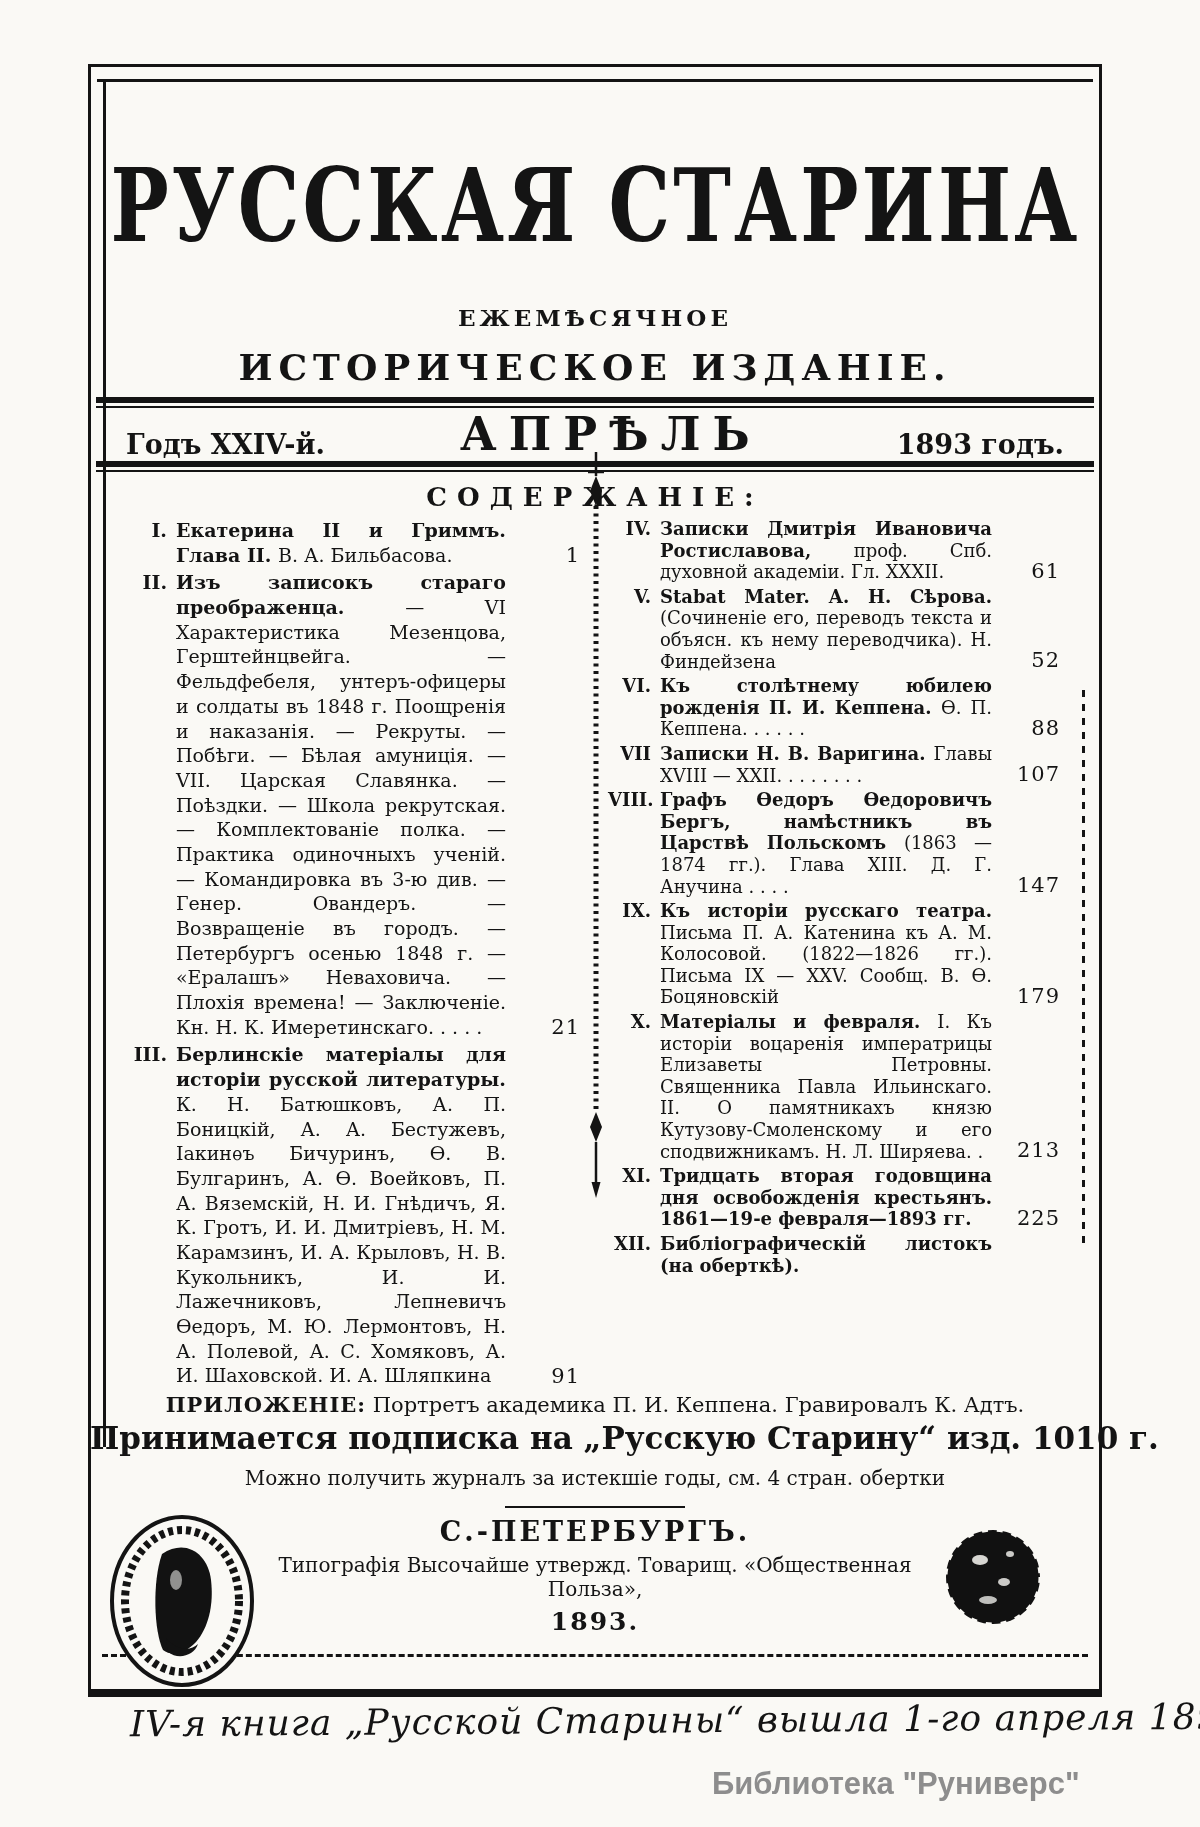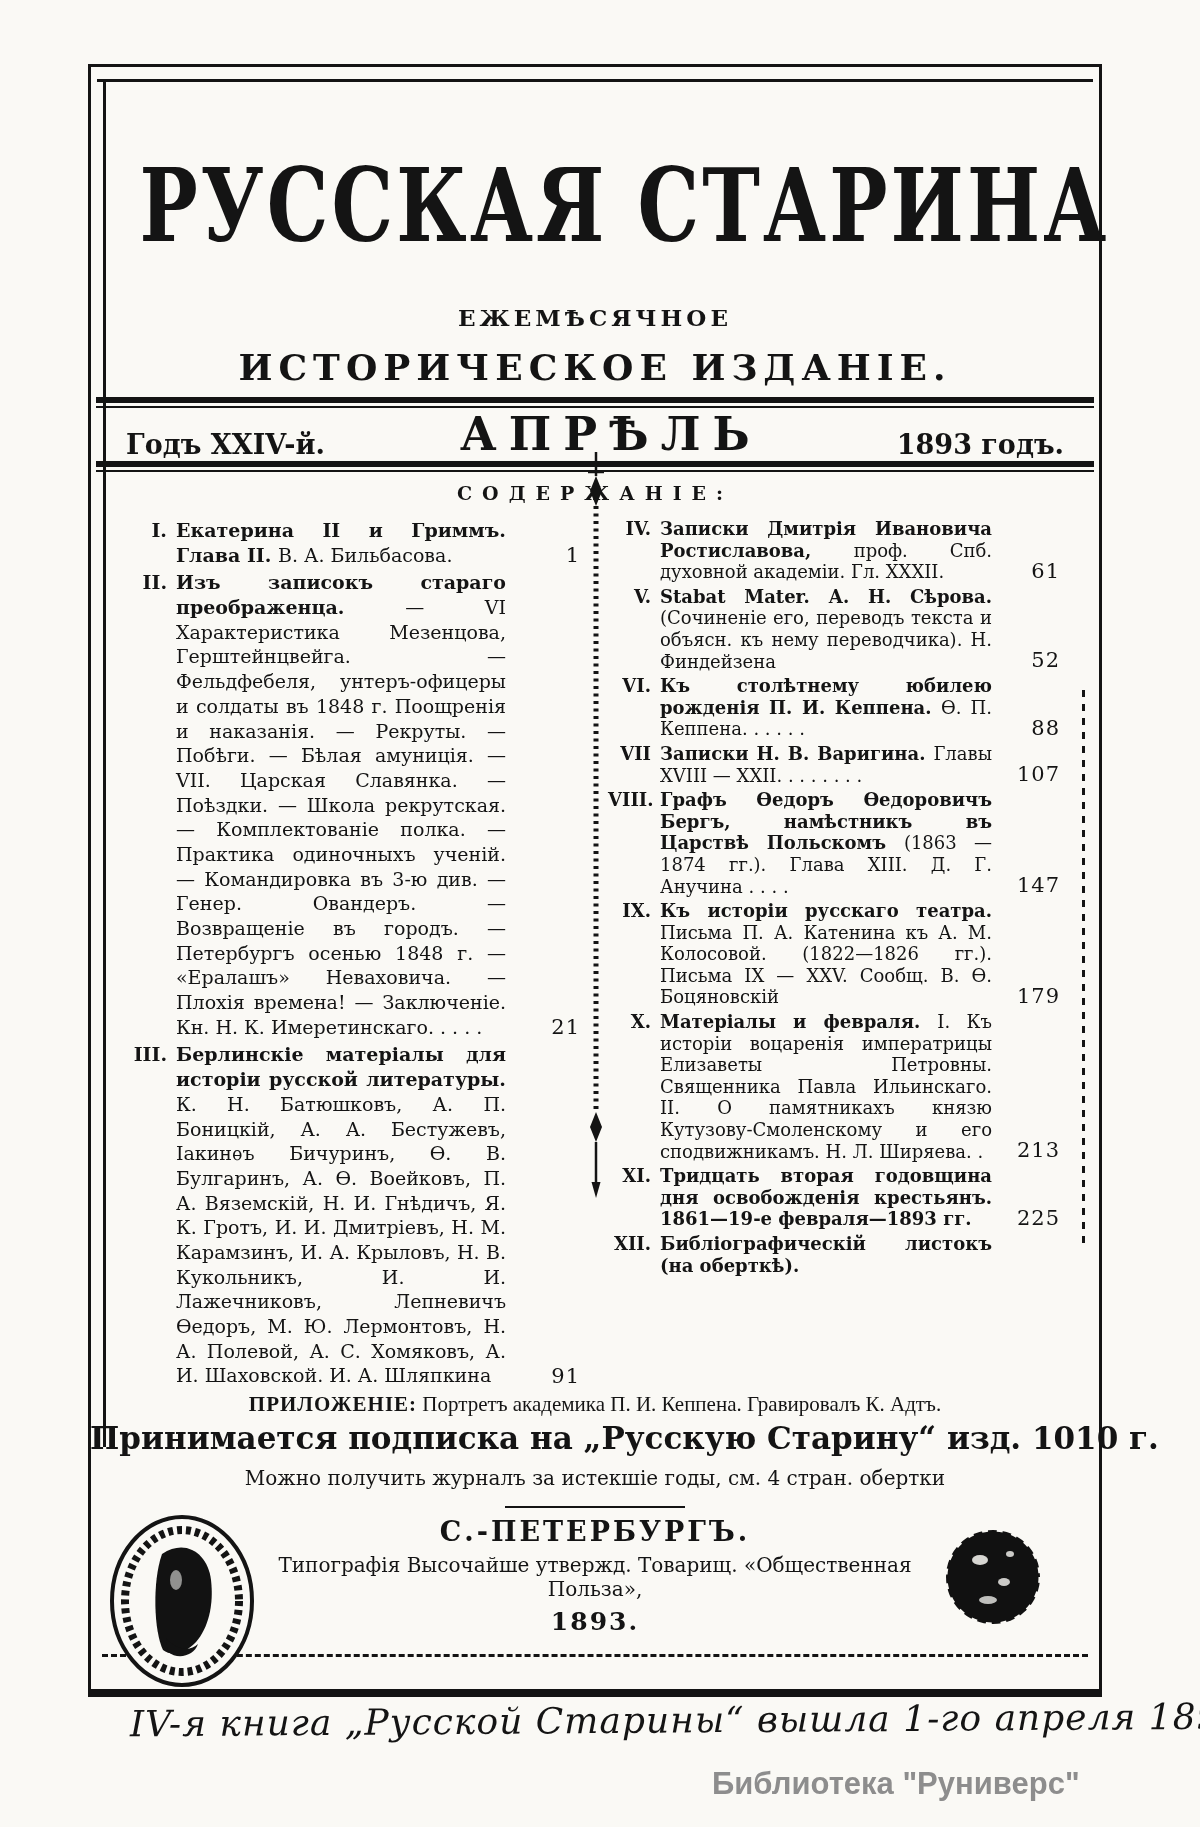--- a/index.html
+++ b/index.html
@@ -25,21 +25,21 @@
   .inner-top-rule{position:absolute;left:97px;top:79px;width:996px;height:3px;background:var(--ink);}
   .inner-left-rule{position:absolute;left:103px;top:82px;width:3px;height:1365px;background:var(--ink);}
   .inner-right-rule{
     position:absolute;left:1082px;top:690px;width:3px;height:560px;
     background:repeating-linear-gradient(to bottom,var(--ink) 0 7px,transparent 7px 14px);
   }
   .bottom-dashed-rule{position:absolute;left:102px;top:1654px;width:986px;border-top:3px dashed var(--ink);}
   
   .masthead-title{
     position:absolute;left:90px;top:148px;width:1010px;height:118px;
-    text-align:right;line-height:118px;
+    text-align:center;line-height:118px;
     font-size:76px;font-weight:700;letter-spacing:3px;white-space:nowrap;
   }
   .masthead-title span{display:inline-block;transform:scale(1.02,1.32);transform-origin:center;}
   .subtitle1{
     position:absolute;left:90px;top:304px;width:1010px;text-align:center;
     font-size:23px;font-weight:700;letter-spacing:4px;
   }
   .subtitle2{
     position:absolute;left:90px;top:346px;width:1010px;text-align:center;
     font-size:36px;font-weight:700;letter-spacing:6px;
@@ -48,21 +48,21 @@
   .rule-thin{position:absolute;left:96px;width:998px;height:2px;background:var(--ink);}
   
   .band{
     position:absolute;left:126px;top:412px;width:938px;height:48px;
     display:flex;justify-content:space-between;align-items:flex-end;
   }
   .band-left,.band-right{font-size:27px;font-weight:700;}
   .band-month{font-size:45px;font-weight:700;letter-spacing:12px;transform:scaleY(1.05);}
   .contents-heading{
     position:absolute;left:90px;top:482px;width:1010px;text-align:center;
-    font-size:19px;font-weight:700;letter-spacing:10px;
+    font-size:26px;font-weight:700;letter-spacing:10px;
   }
   
   .toc{
     position:absolute;left:128px;top:518px;width:932px;
     display:flex;align-items:flex-start;
   }
   .toc-col-left{width:452px;}
   .toc-col-right{margin-left:28px;flex:1;}
   .toc-item{display:grid;margin-bottom:3px;}
   .toc-col-left .toc-item{grid-template-columns:48px 330px 1fr;}
@@ -70,21 +70,21 @@
   .toc-num{font-weight:700;text-align:right;padding-right:9px;font-size:19px;line-height:1.3;}
   .toc-col-right .toc-num{font-size:18px;line-height:1.2;}
   .toc-text{text-align:justify;font-size:19px;line-height:1.3;}
   .toc-col-right .toc-text{font-size:18px;line-height:1.2;}
   .toc-lead{font-weight:700;}
   .toc-page{align-self:end;text-align:right;font-size:21px;letter-spacing:1px;}
   .column-divider{position:absolute;left:583px;top:450px;}
   
   .appendix-line{
     position:absolute;left:120px;top:1392px;width:950px;text-align:center;
-    font-size:21px;white-space:nowrap;font-family:Liberation Serif, serif;
+    font-size:21px;white-space:nowrap;
   }
   .appendix-label{font-weight:700;letter-spacing:1px;}
   .subscribe-line{
     position:absolute;left:90px;top:1420px;width:1010px;text-align:center;
     font-size:31px;font-weight:700;white-space:nowrap;
   }
   .subscribe-note{
     position:absolute;left:90px;top:1466px;width:1010px;text-align:center;
     font-size:20px;
   }

